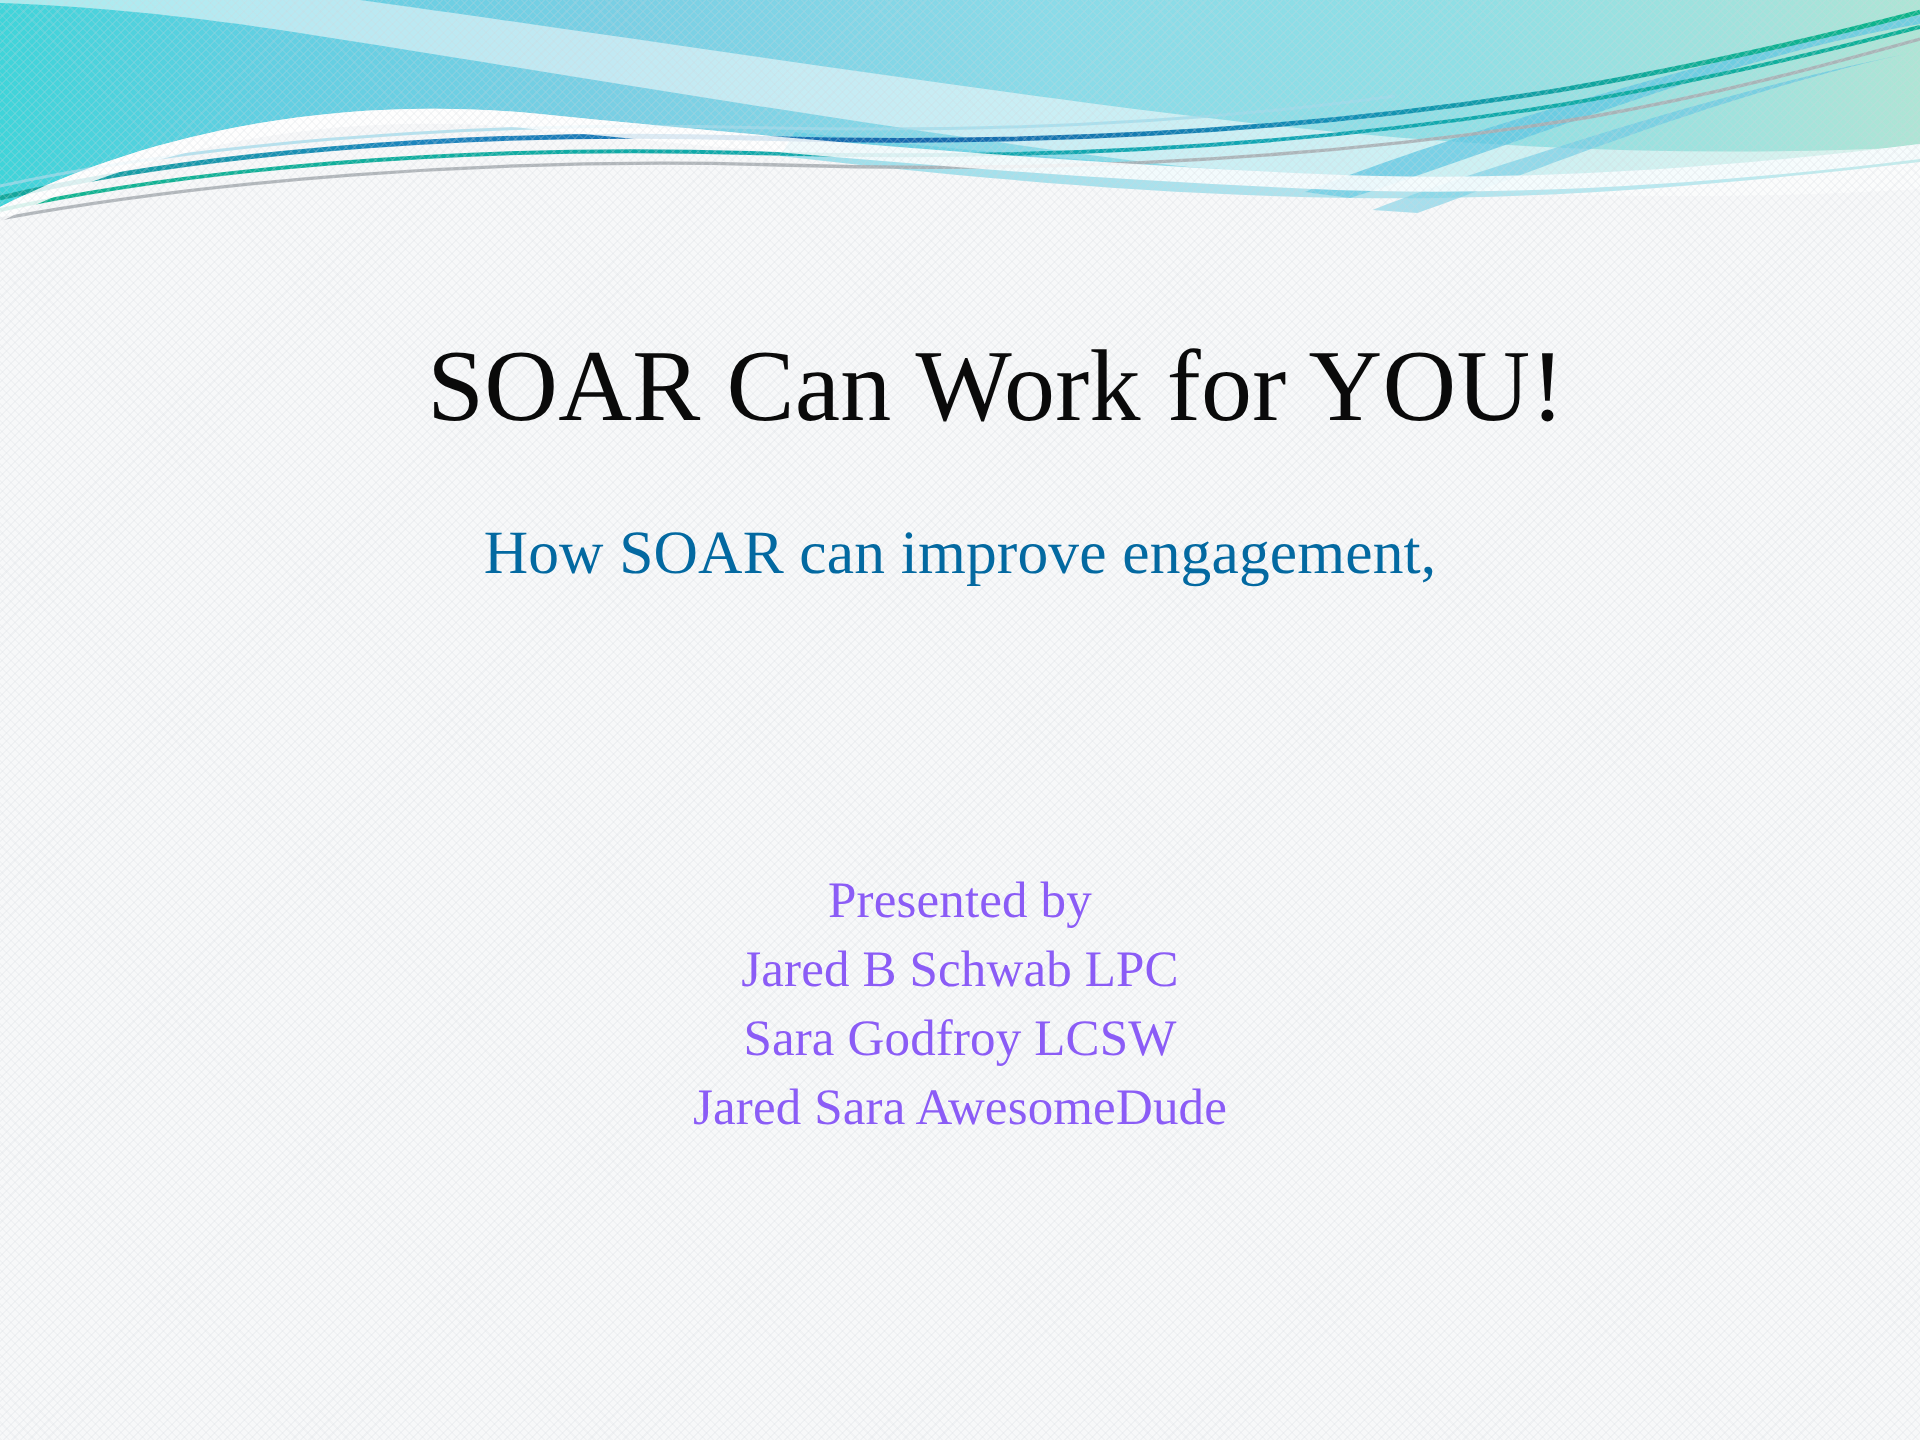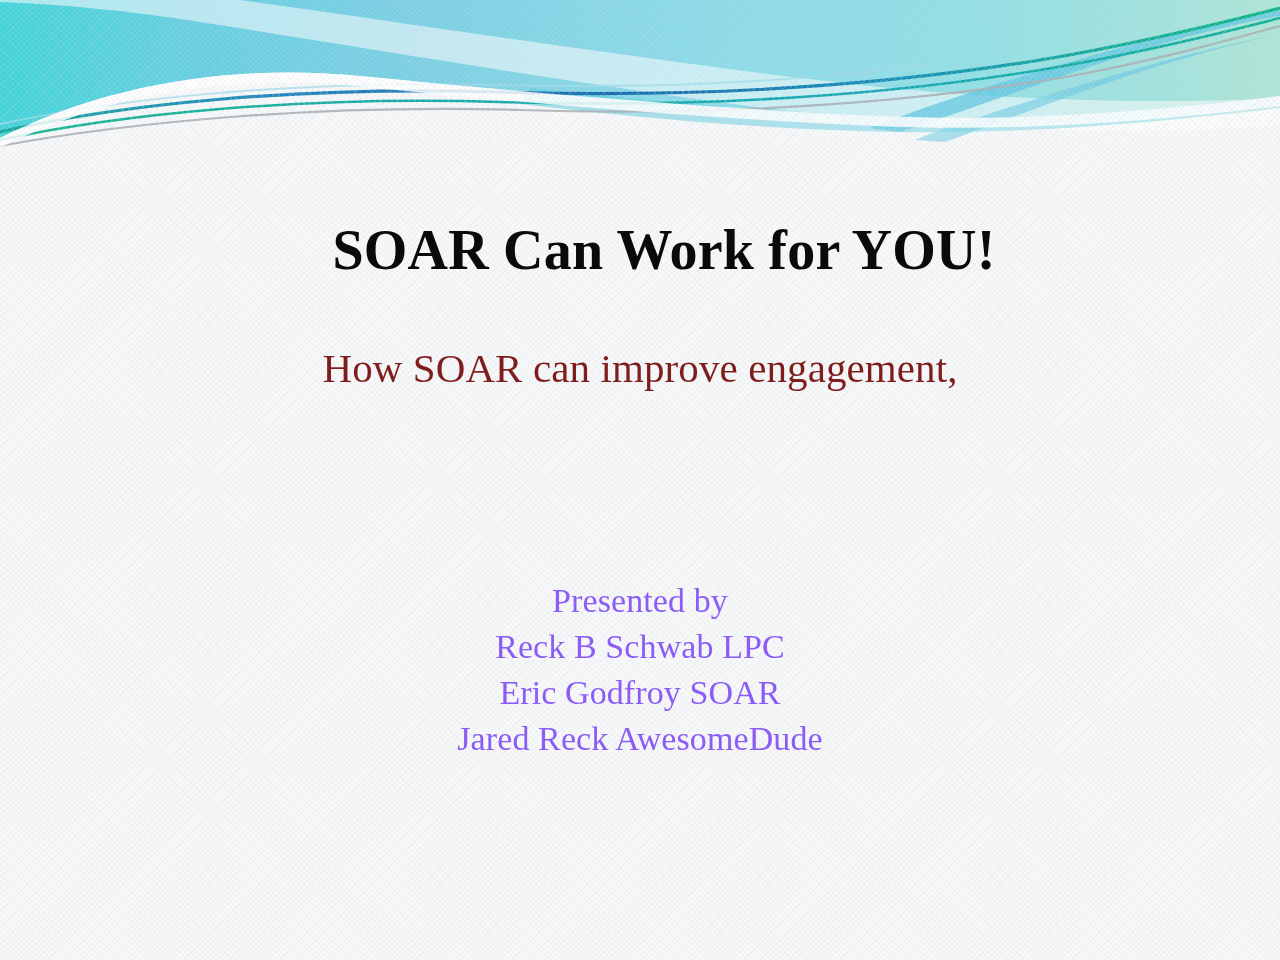--- a/index.html
+++ b/index.html
@@ -68,41 +68,41 @@
   #title-block {
     position: absolute;
     top: 219px;
     left: 0;
     width: 1280px;
     text-align: center;
   }
 
   #slide-title {
     margin: 0;
-    font-weight: bold;
-    font-size: 56px;
+    font-weight: normal;
+    font-size: 68px;
     line-height: 1.12;
     color: #0a0a0a;
     letter-spacing: 0.2px;
     padding-left: 48px;
   }
 
   #subtitle-block {
     position: absolute;
     top: 343px;
     left: 0;
     width: 1280px;
     text-align: center;
   }
 
   .subtitle-line {
     display: block;
     font-size: 41px;
     line-height: 51px;
-    color: #7f1d1d;
+    color: #0369a1;
     letter-spacing: 0.1px;
   }
 
   #presenter-block {
     position: absolute;
     top: 578px;
     left: 0;
     width: 1280px;
     text-align: center;
   }
@@ -229,20 +229,20 @@
     <div id="title-block">
       <h1 id="slide-title">SOAR Can Work for YOU!</h1>
     </div>
 
     <div id="subtitle-block">
       <span class="subtitle-line">How SOAR can improve engagement,</span>
     </div>
 
     <div id="presenter-block">
       <span class="presenter-line">Presented by</span>
-      <span class="presenter-line">Reck B Schwab LPC</span>
-      <span class="presenter-line">Eric Godfroy SOAR</span>
-      <span class="presenter-line">Jared Reck AwesomeDude</span>
+      <span class="presenter-line">Jared B Schwab LPC</span>
+      <span class="presenter-line">Sara Godfroy LCSW</span>
+      <span class="presenter-line">Jared Sara AwesomeDude</span>
     </div>
 
   </div>
 
 </div>
 
 </body></html>

